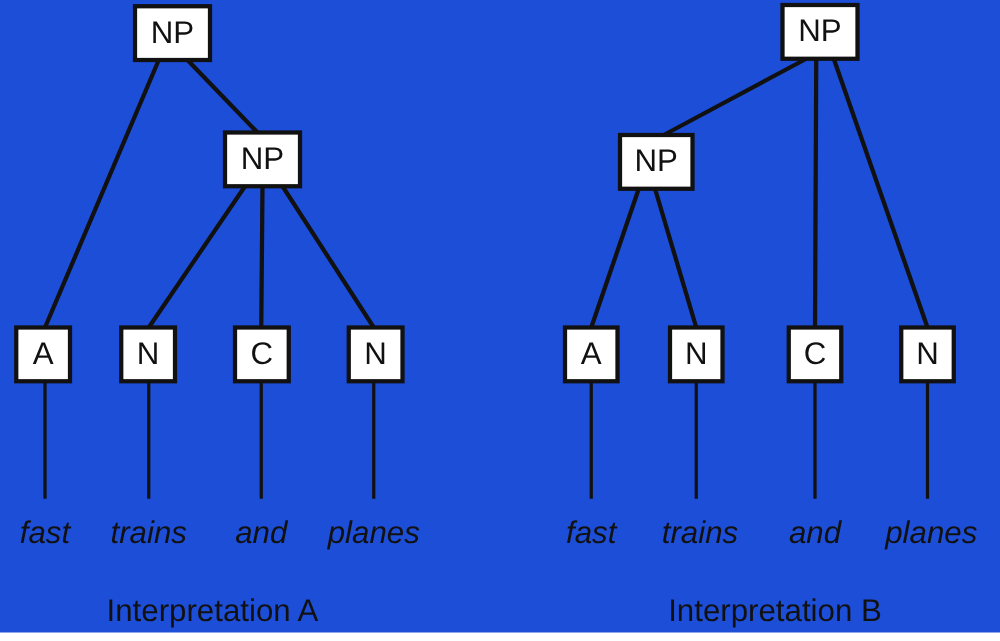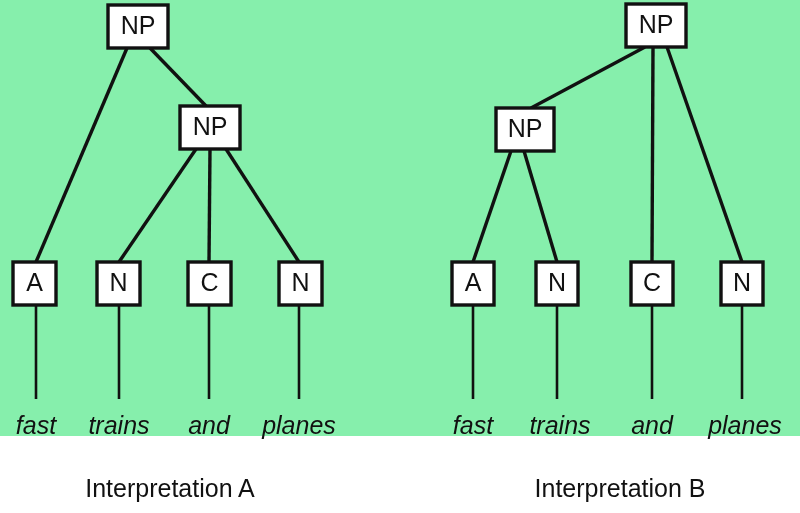--- a/index.html
+++ b/index.html
@@ -9,22 +9,22 @@
   }
   body {
     width: 800px;
     height: 513px;
     overflow: hidden;
     font-family: "Liberation Sans", sans-serif;
   }
   #figure {
     position: relative;
     width: 800px;
-    height: 436px;
-    background: #86efac;
+    height: 506px;
+    background: #1d4ed8;
   }
   svg.tree-canvas {
     position: absolute;
     top: 0;
     left: 0;
     width: 800px;
     height: 513px;
   }
   .edge {
     stroke: #111111;

